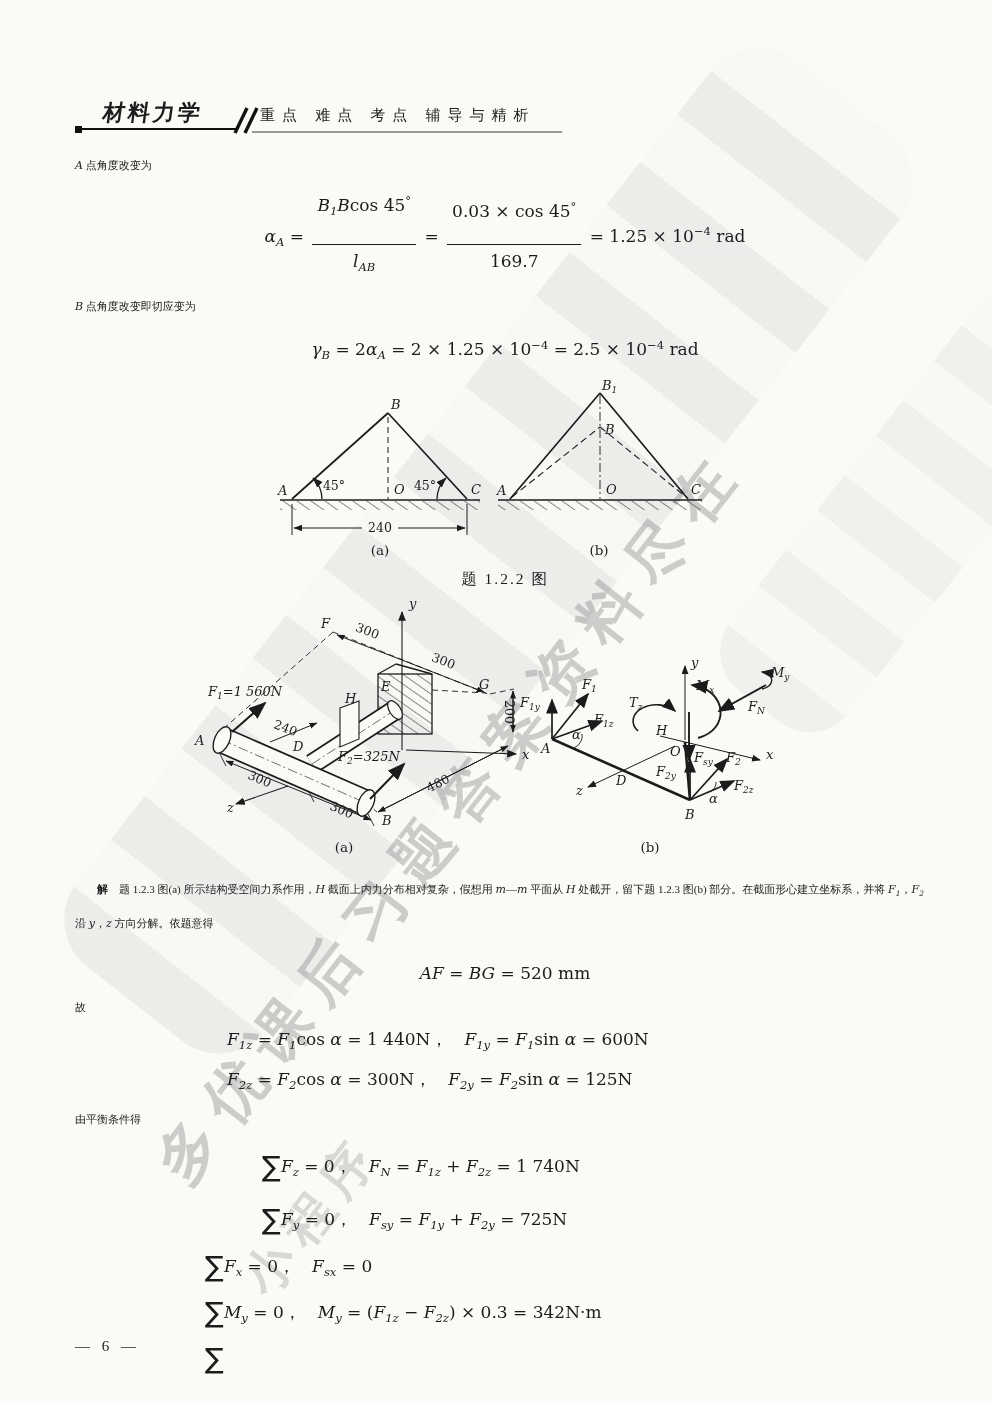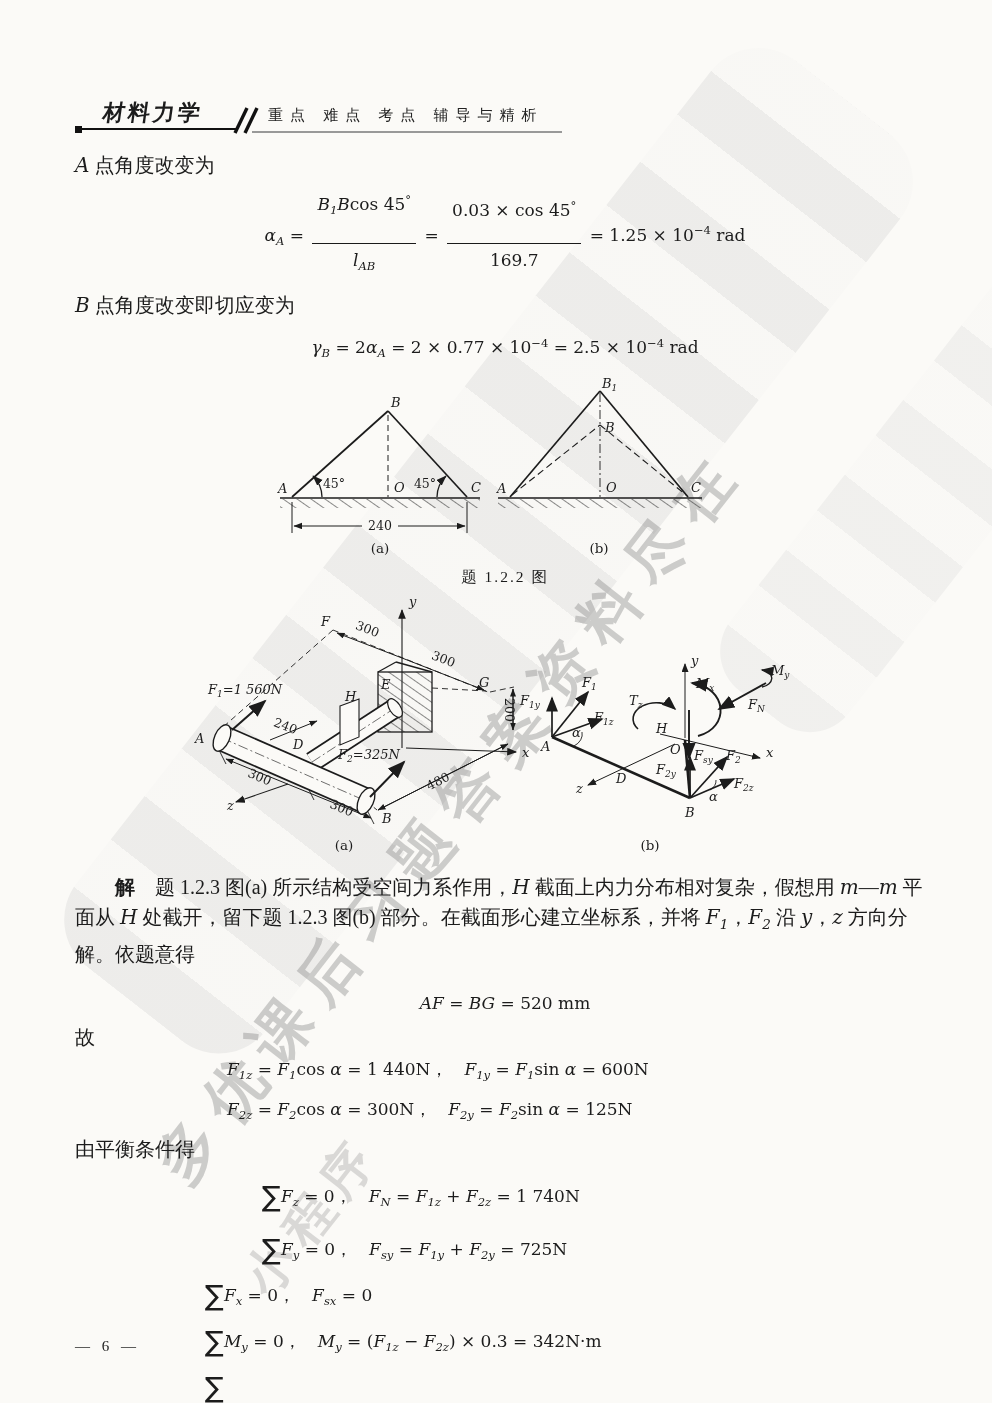--- a/index.html
+++ b/index.html
@@ -23,26 +23,26 @@
     font-family:"Liberation Sans",sans-serif;}
   .wm1{left:170px;top:1135px;font-size:60px;letter-spacing:16px;transform:rotate(-52deg);}
   .wm2{left:255px;top:1255px;font-size:50px;letter-spacing:12px;transform:rotate(-52deg);color:rgba(140,140,140,.30);}
   
   .hdr{position:absolute;left:0;top:98px;width:992px;height:50px;}
   .hdr-sq{position:absolute;left:75px;top:28px;width:7px;height:7px;background:#111;}
   .hdr-title{position:absolute;left:103px;top:0px;font-size:22px;font-weight:bold;
     transform:skewX(-8deg);letter-spacing:3px;}
   .hdr-title-line{position:absolute;left:75px;top:30px;width:162px;height:2.4px;background:#111;}
   .hdr-slash{position:absolute;left:233px;top:8px;}
-  .hdr-sub{position:absolute;left:268px;top:8px;font-size:15px;letter-spacing:7px;color:#222;
+  .hdr-sub{position:absolute;left:260px;top:8px;font-size:15px;letter-spacing:7px;color:#222;
     font-family:"Liberation Sans",sans-serif;}
   .hdr-sub-line{position:absolute;left:252px;top:33px;width:310px;height:1.6px;background:#999;}
   
   .flow{position:absolute;left:75px;top:150px;width:860px;}
-  p.body{margin:0;font-size:20px;line-height:30px;}
+  p.body{margin:0;font-size:11px;line-height:30px;}
   p.ind{text-indent:2em;}
   .bd{font-weight:bold;}
   .vr{font-style:italic;font-family:"DejaVu Serif","Liberation Serif",serif;}
   .sb{vertical-align:-0.35em;font-size:68%;font-style:italic;font-family:"DejaVu Serif",serif;}
   .sp{vertical-align:0.55em;font-size:68%;font-family:"DejaVu Serif",serif;}
   .sm{font-size:165%;vertical-align:-0.14em;font-family:"DejaVu Sans",sans-serif;line-height:1;}
   .eq{font-size:17px;line-height:30px;font-family:"DejaVu Serif","Liberation Serif",serif;}
   .eq.center{text-align:center;}
   .frac{display:inline-block;vertical-align:middle;text-align:center;margin:0 3px;transform:translateY(-3px);}
   .fnum{display:block;padding:0 5px 18px;border-bottom:1.4px solid #1a1a1a;}
@@ -83,21 +83,21 @@
     </svg>
     <div class="hdr-sub">重点 难点 考点 辅导与精析</div>
     <div class="hdr-sub-line"></div>
   </div>
 
   <div class="flow">
 
     <p class="body"><span class="vr">A</span><span class=""> 点角度改变为</span></p>
     <div class="eq center eqA"><span class="vr">α</span><span class="sb">A</span><span class=""> = </span><span class="frac"><span class="fnum"><span class="vr">B</span><span class="sb">1</span><span class="vr">B</span><span class="">cos 45</span><span class="sp">°</span></span><span class="fden"><span class="vr">l</span><span class="sb">AB</span></span></span><span class=""> = </span><span class="frac"><span class="fnum"><span class="">0.03 × cos 45</span><span class="sp">°</span></span><span class="fden"><span class="">169.7</span></span></span><span class=""> = 1.25 × 10</span><span class="sp">−4</span><span class=""> rad</span></div>
     <p class="body" style="margin-top:6px"><span class="vr">B</span><span class=""> 点角度改变即切应变为</span></p>
-    <div class="eq center" style="margin:8px 0 0 0"><span class="vr">γ</span><span class="sb">B</span><span class=""> = 2</span><span class="vr">α</span><span class="sb">A</span><span class=""> = 2 × 0.77 × 10</span><span class="sp">−4</span><span class=""> = 2.5 × 10</span><span class="sp">−4</span><span class=""> rad</span></div>
+    <div class="eq center" style="margin:8px 0 0 0"><span class="vr">γ</span><span class="sb">B</span><span class=""> = 2</span><span class="vr">α</span><span class="sb">A</span><span class=""> = 2 × 1.25 × 10</span><span class="sp">−4</span><span class=""> = 2.5 × 10</span><span class="sp">−4</span><span class=""> rad</span></div>
 
     <div class="figwrap">
       <svg width="520" height="196" viewBox="0 0 520 196" style="margin-left:175px">
         <defs>
           <marker id="ah" markerWidth="9" markerHeight="8" refX="7.5" refY="3" orient="auto">
             <path d="M0,0 L8,3 L0,6 Z" fill="#1c1c1c"></path>
           </marker>
           <pattern id="ht" patternUnits="userSpaceOnUse" width="8" height="8" patternTransform="rotate(-55)">
             <line x1="0" y1="0" x2="0" y2="8" stroke="#2a2a2a" stroke-width="1.1"></line>
           </pattern>

